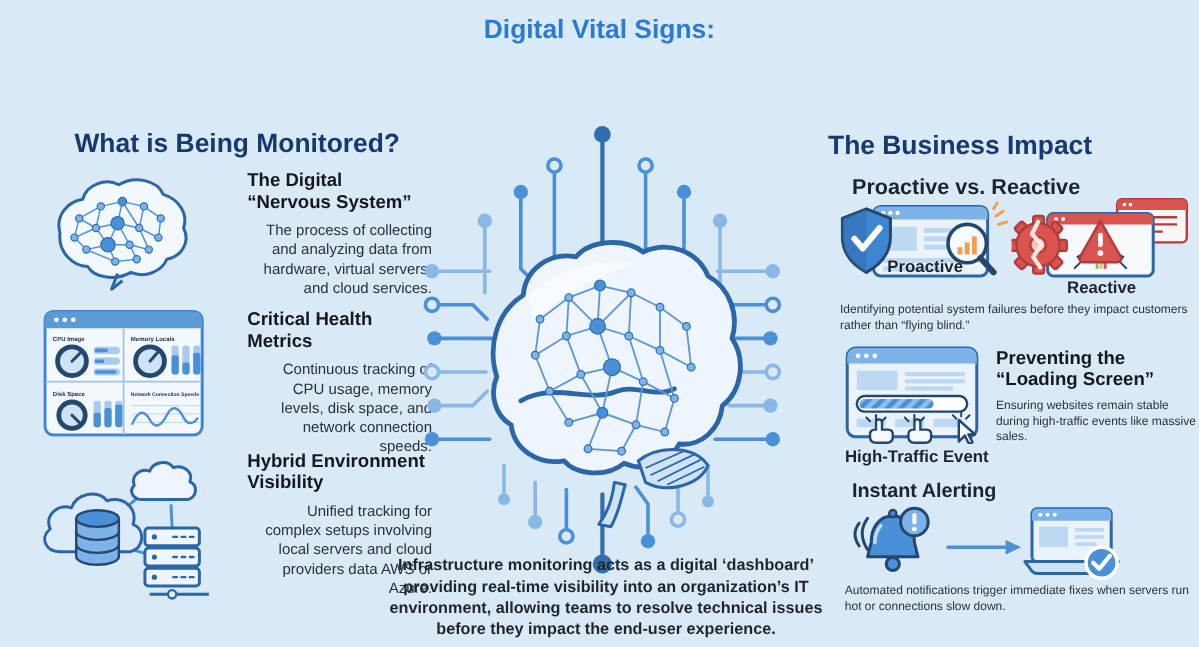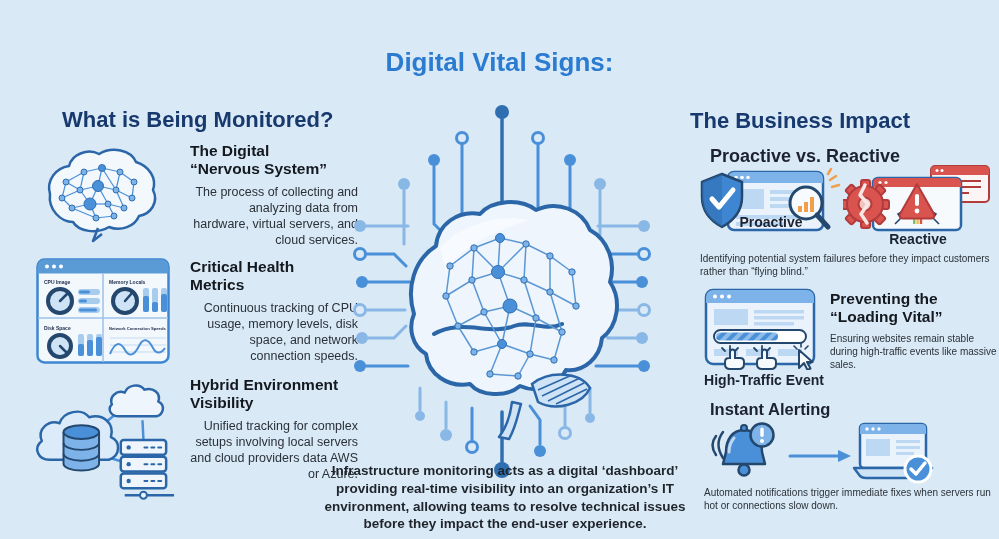--- a/index.html
+++ b/index.html
@@ -5,26 +5,26 @@
   html,body{margin:0;padding:0;}
   body{
     width:999px;height:539px;position:relative;overflow:hidden;
     background:#d9e9f6;
     font-family:"Liberation Sans",sans-serif;
     color:#22262c;
   }
   .abs{position:absolute;}
   
   .title-block{top:12px;left:0;width:100%;text-align:center;line-height:1.15;}
-  .title-l1{font-size:26px;font-weight:bold;color:#2b7bd0;margin-top:36px;}
+  .title-l1{font-size:22px;font-weight:bold;color:#2b7bd0;}
   .title-l2{font-size:27px;font-weight:bold;color:#17396e;}
   
   .col-header{font-size:22px;font-weight:bold;color:#17396e;}
   
-  .left-item{position:absolute;left:28px;width:332px;display:flex;gap:12px;align-items:flex-start;}
+  .left-item{position:absolute;left:28px;width:332px;display:flex;gap:28px;align-items:flex-start;}
   .left-item .iconbox{width:150px;flex:none;display:flex;justify-content:center;}
   .item-heading{font-size:15.5px;font-weight:bold;color:#14181f;line-height:1.18;max-width:152px;margin:0 0 5px 0;}
   .item-desc{font-size:12.5px;color:#2b3138;line-height:1.28;max-width:168px;text-align:right;}
   
   .sub-heading{font-size:18px;font-weight:bold;color:#1c2230;}
   .icon-label{font-size:14px;font-weight:bold;color:#1c2230;text-align:center;}
   .r-desc{font-size:10px;color:#2b3138;line-height:1.3;}
   .r-item-heading{font-size:15.5px;font-weight:bold;color:#14181f;line-height:1.18;margin:0 0 5px 0;}
   
   .footer{left:314px;top:462px;width:382px;text-align:center;font-size:13.5px;font-weight:bold;color:#1f242b;line-height:1.32;}
@@ -504,21 +504,21 @@
           <line x1="5" y1="-1" x2="5" y2="3"></line>
           <line x1="12" y1="2" x2="9" y2="5"></line>
         </g>
       <polygon points="3,6 3,24 8,19 11.5,26 14.5,24.5 11,18 16.5,18" fill="#f6fafd" stroke="#24476e" stroke-width="2" stroke-linejoin="round"></polygon>
     </g>
   </svg>
 </div>
 <div class="abs icon-label" style="left:694px;top:372px;width:140px;">High-Traffic Event</div>
 
 <div class="abs" style="left:830px;top:290px;width:170px;">
-  <div class="r-item-heading">Preventing the “Loading Vital”</div>
+  <div class="r-item-heading">Preventing the “Loading Screen”</div>
   <div class="r-desc">Ensuring websites remain stable during high-traffic events like massive sales.</div>
 </div>
 
 <div class="abs sub-heading" style="left:710px;top:400px;font-size:16.5px;">Instant Alerting</div>
 
 <div class="abs" style="left:704px;top:418px;">
   <svg width="78" height="68" viewBox="0 0 78 68">
     <g stroke="#24476e" stroke-width="2.5" fill="none" stroke-linecap="round">
       <path d="M12 18 q-7 9 0 19"></path>
       <path d="M19 14 q-9 12 0 26"></path>

